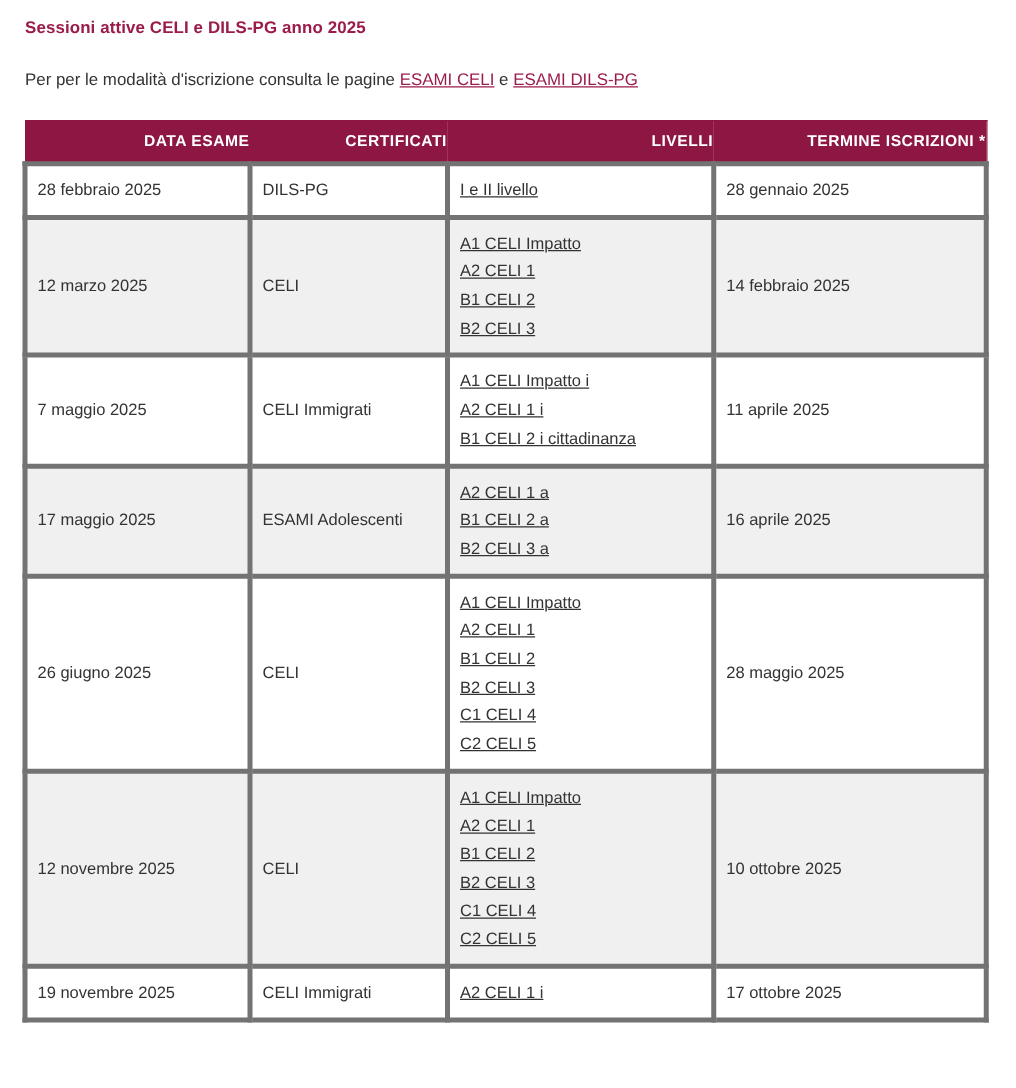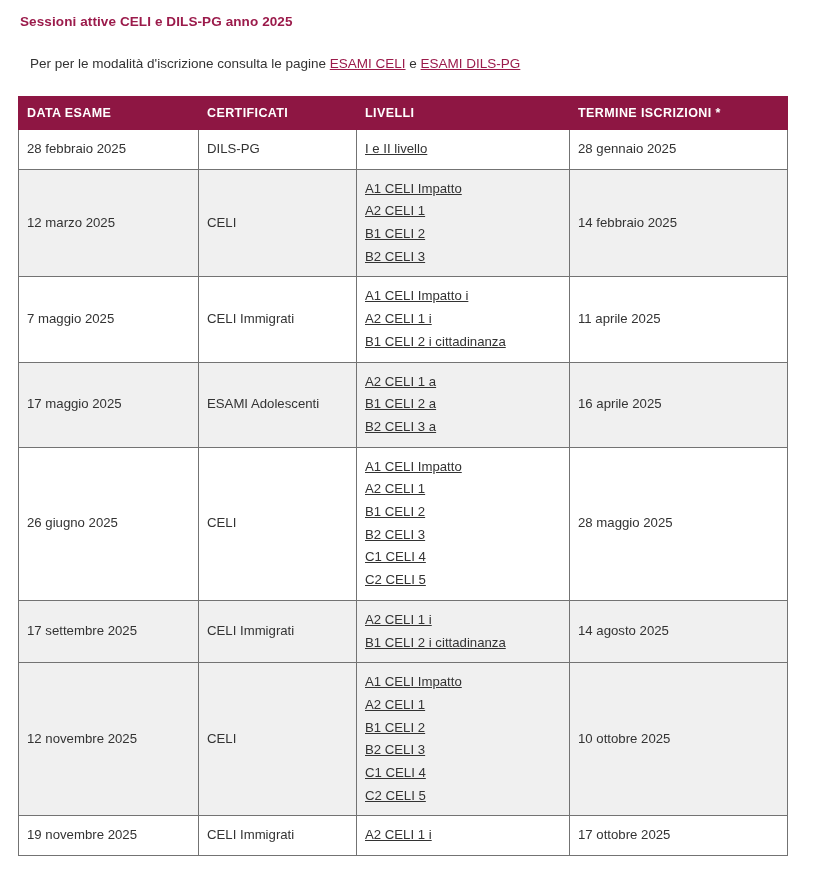--- a/index.html
+++ b/index.html
@@ -22,47 +22,47 @@
   .page-title {
     color: #9b1b4b;
     font-size: 13.5px;
     font-weight: bold;
     margin: 0 0 26px 2px;
     letter-spacing: 0.1px;
   }
   .intro {
     font-size: 13.5px;
     color: #333333;
-    margin: 0 0 22px 12px;
+    margin: 0 0 22px 2px;
     line-height: 1.4;
   }
   .intro a {
     color: #9b1b4b;
     text-decoration: underline;
     font-weight: normal;
   }
   table.sessions {
     border-collapse: collapse;
     width: 769px;
     table-layout: fixed;
     font-size: 13px;
   }
   table.sessions thead th {
     background: #8e1643;
     color: #ffffff;
-    text-align: left;
+    text-align: right;
     font-size: 12.5px;
     font-weight: bold;
     letter-spacing: 0.4px;
     padding: 9px 0 9px 8px;
     vertical-align: middle;
     border: 1px solid #8e1643;
   }
   table.sessions td {
-    border: 1px solid #737373;
+    border: 4px solid #737373;
     padding: 8px 8px 8px 8px;
     vertical-align: middle;
     color: #333333;
     font-size: 13.2px;
     line-height: 1.72;
   }
   table.sessions tbody tr.odd td {
     background: #ffffff;
   }
   table.sessions tbody tr.even td {
@@ -148,29 +148,20 @@
             <div>A1 CELI Impatto</div>
             <div>A2 CELI 1</div>
             <div>B1 CELI 2</div>
             <div>B2 CELI 3</div>
             <div>C1 CELI 4</div>
             <div>C2 CELI 5</div>
           </td>
           <td>28 maggio 2025</td>
         </tr>
         <tr class="even">
-          <td>17 settembre 2025</td>
-          <td>CELI Immigrati</td>
-          <td class="levels">
-            <div>A2 CELI 1 i</div>
-            <div>B1 CELI 2 i cittadinanza</div>
-          </td>
-          <td>14 agosto 2025</td>
-        </tr>
-        <tr class="even">
           <td>12 novembre 2025</td>
           <td>CELI</td>
           <td class="levels">
             <div>A1 CELI Impatto</div>
             <div>A2 CELI 1</div>
             <div>B1 CELI 2</div>
             <div>B2 CELI 3</div>
             <div>C1 CELI 4</div>
             <div>C2 CELI 5</div>
           </td>

